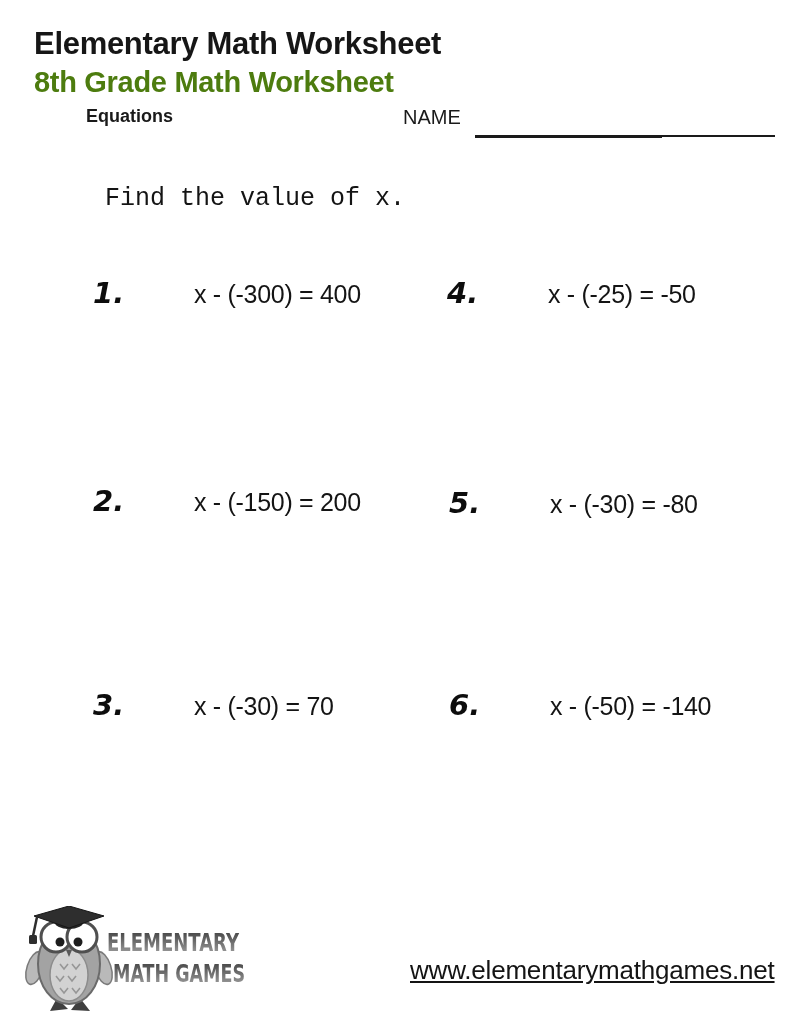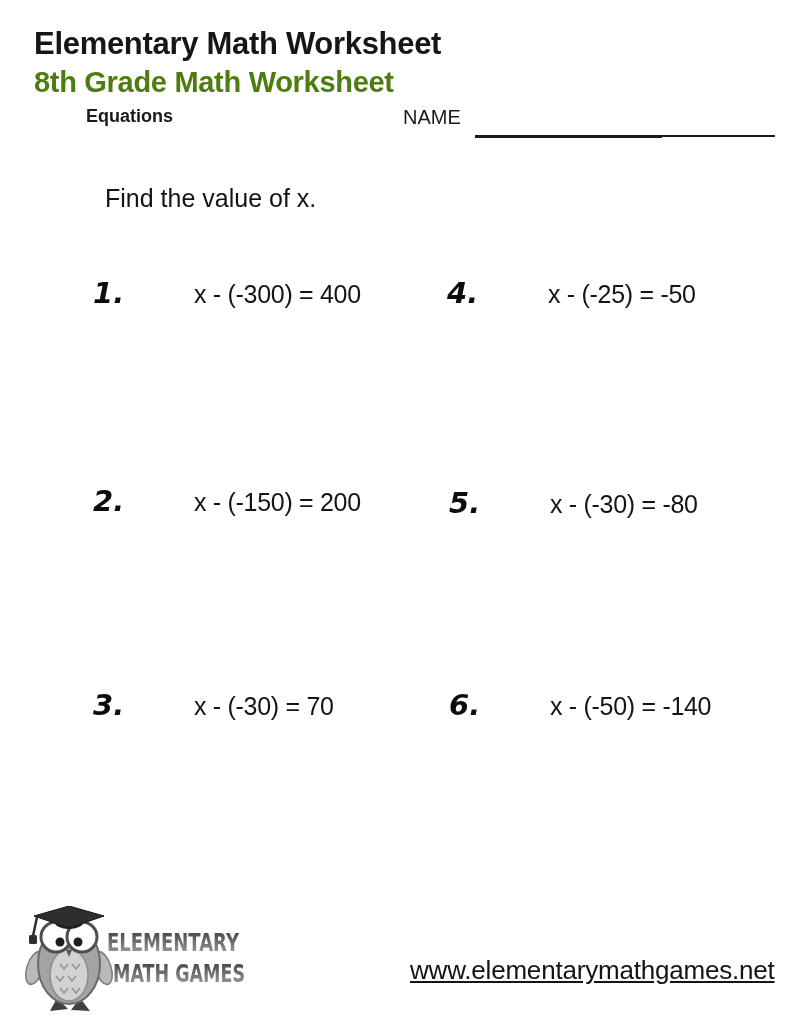--- a/index.html
+++ b/index.html
@@ -37,21 +37,21 @@
     left: 475px; top: 135px; width: 187px; height: 0;
     border-bottom: 3px solid #1a1a1a;
   }
   .name-line-2 {
     left: 660px; top: 135px; width: 115px; height: 0;
     border-bottom: 2px solid #1a1a1a;
   }
 
   .instructions {
     left: 105px; top: 184px;
-    font-size: 25px; color: #141414;
+    font-size: 25px; color: #141414; font-family: Liberation Mono, monospace;
   }
 
   .problem {
     position: absolute;
     display: flex;
     align-items: baseline;
     white-space: nowrap;
   }
   .pnum {
     display: inline-block;

